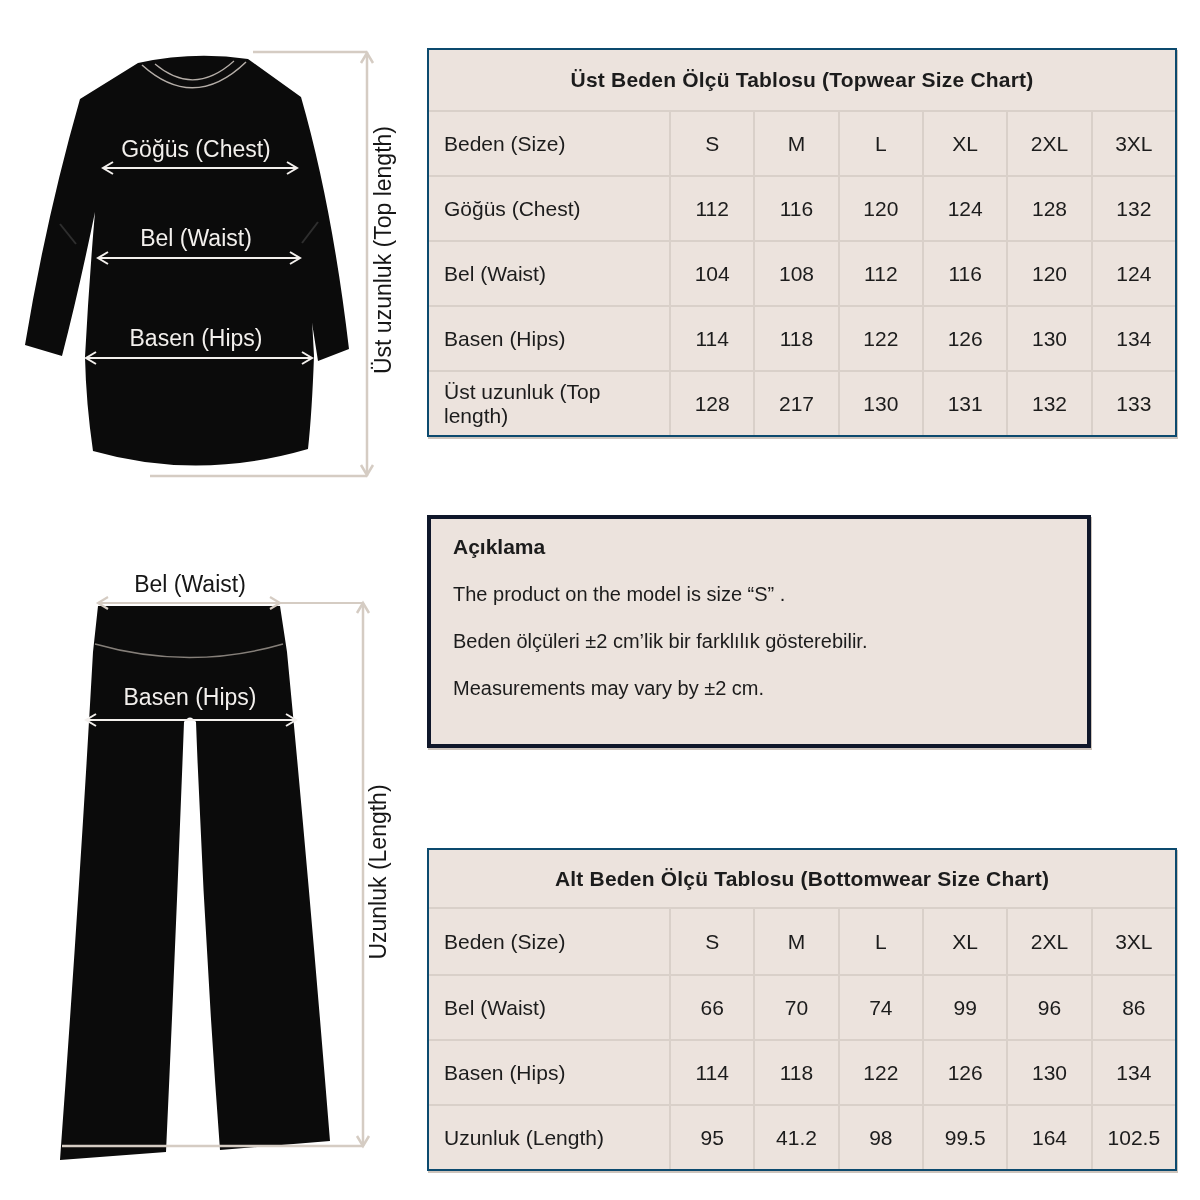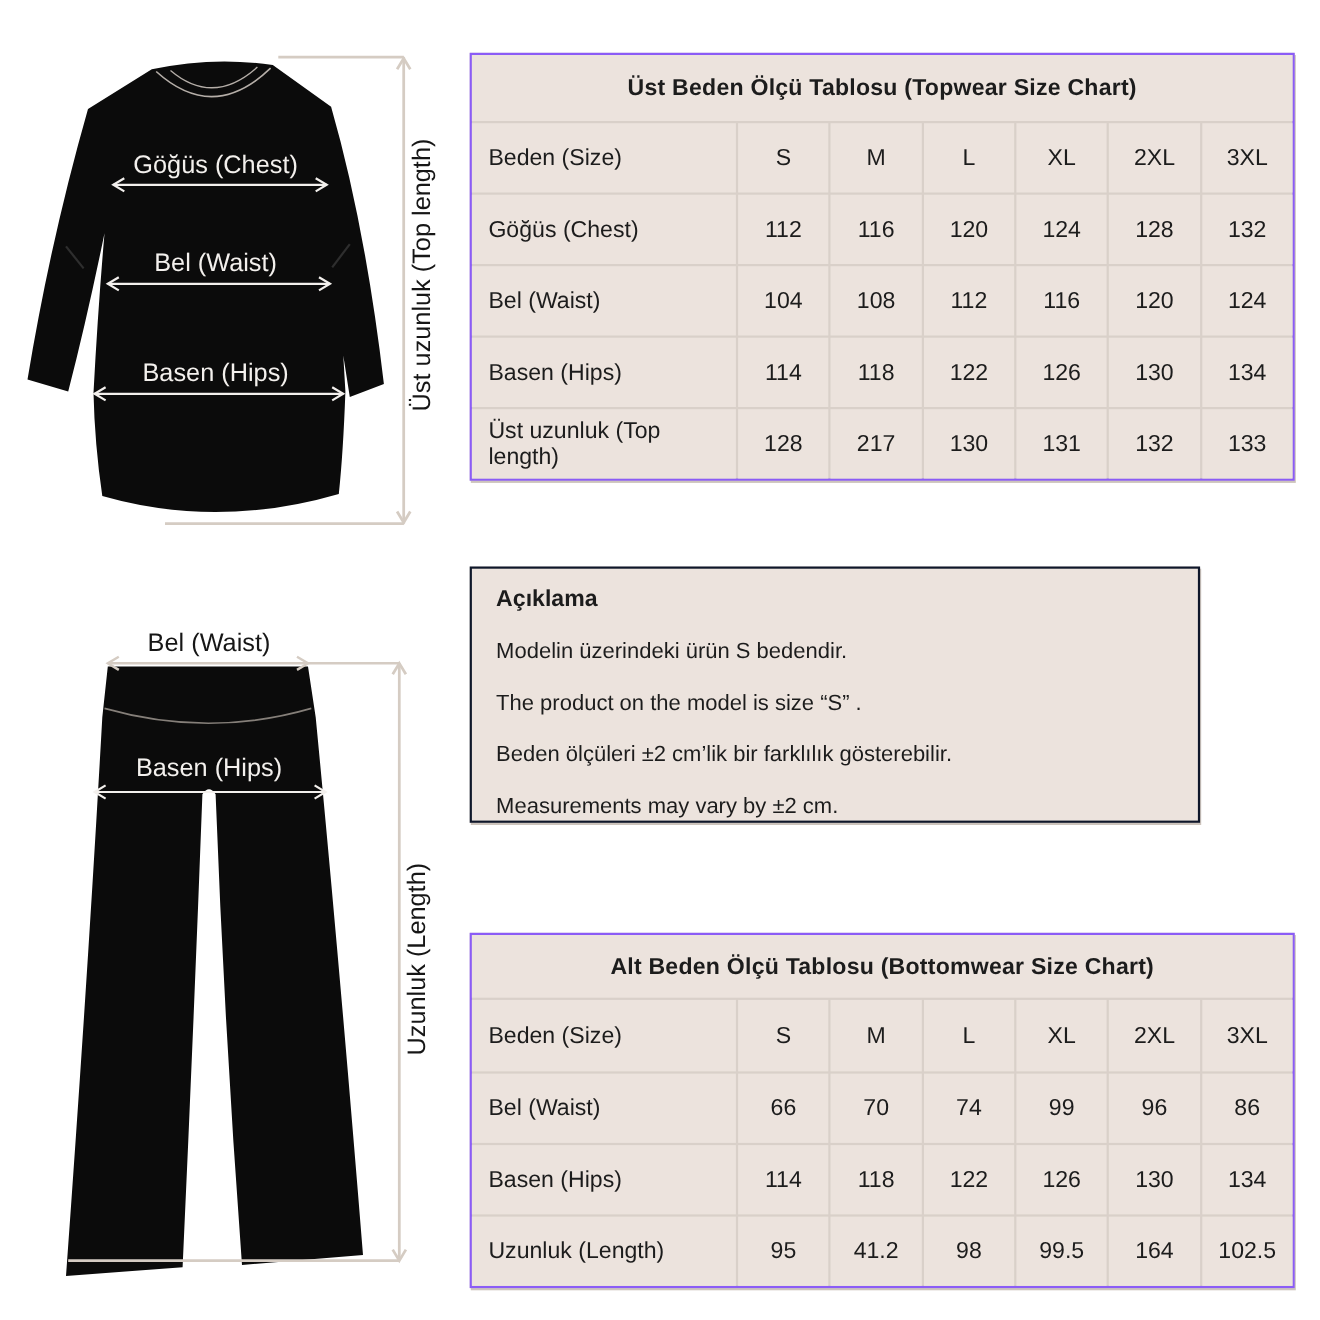--- a/index.html
+++ b/index.html
@@ -7,35 +7,35 @@
     position:relative;width:1200px;height:1200px;overflow:hidden;
     font-family:"Liberation Sans","DejaVu Sans",sans-serif;color:#1c1c1c;
   }
   .illustration{position:absolute;left:0;}
   #tunic-svg{top:0;}
   #pants-svg{top:545px;}
 
   .size-table{
     position:absolute;left:427px;width:750px;box-sizing:border-box;
     display:grid;grid-template-columns:240px repeat(6,1fr);gap:2px;
-    background:#d9d0c9;border:2px solid #8b5cf6;box-shadow:1px 2px 0 #cdc4bc;
+    background:#d9d0c9;border:2px solid #0c4a6e;box-shadow:1px 2px 0 #cdc4bc;
   }
   #top-table{top:48px;grid-template-rows:60px 63px 63px 63px 63px 63px;}
   #bottom-table{top:848px;grid-template-rows:57px 65px 63px 63px 63px;}
   .t-title{
     grid-column:1/-1;background:#ece3dd;display:flex;align-items:center;justify-content:center;
     font-weight:bold;font-size:21px;letter-spacing:.2px;
   }
   .cell{background:#ece3dd;display:flex;align-items:center;justify-content:center;font-size:21px;}
   .cell.label{justify-content:flex-start;padding-left:15px;}
   .cell.head{font-weight:normal;}
 
   .note-box{
     position:absolute;left:427px;top:515px;width:664px;height:233px;box-sizing:border-box;
-    background:#ece3dd;border:2px solid #0f172a;box-shadow:1px 2px 0 #cdc4bc;
+    background:#ece3dd;border:4px solid #0f172a;box-shadow:1px 2px 0 #cdc4bc;
     padding:16px 22px;font-size:20px;line-height:24px;
   }
   .note-title{font-weight:bold;margin:0 0 14px 0;font-size:21px;}
   .note-line{margin:23px 0 0 0;}
   .note-line:first-of-type{margin-top:14px;}
 
   svg text{font-family:"Liberation Sans","DejaVu Sans",sans-serif;}
 </style>
 </head>
 <body>
@@ -146,21 +146,20 @@
   <div class="cell">128</div>
   <div class="cell">217</div>
   <div class="cell">130</div>
   <div class="cell">131</div>
   <div class="cell">132</div>
   <div class="cell">133</div>
 </div>
 
 <div class="note-box">
   <p class="note-title">Açıklama</p>
-  <p class="note-line">Modelin üzerindeki ürün S bedendir.</p>
   <p class="note-line">The product on the model is size “S” .</p>
   <p class="note-line">Beden ölçüleri ±2 cm’lik bir farklılık gösterebilir.</p>
   <p class="note-line">Measurements may vary by ±2 cm.</p>
 </div>
 
 <div id="bottom-table" class="size-table">
   <div class="t-title">Alt Beden Ölçü Tablosu (Bottomwear Size Chart)</div>
 
   <div class="cell head label">Beden (Size)</div>
   <div class="cell head">S</div>

